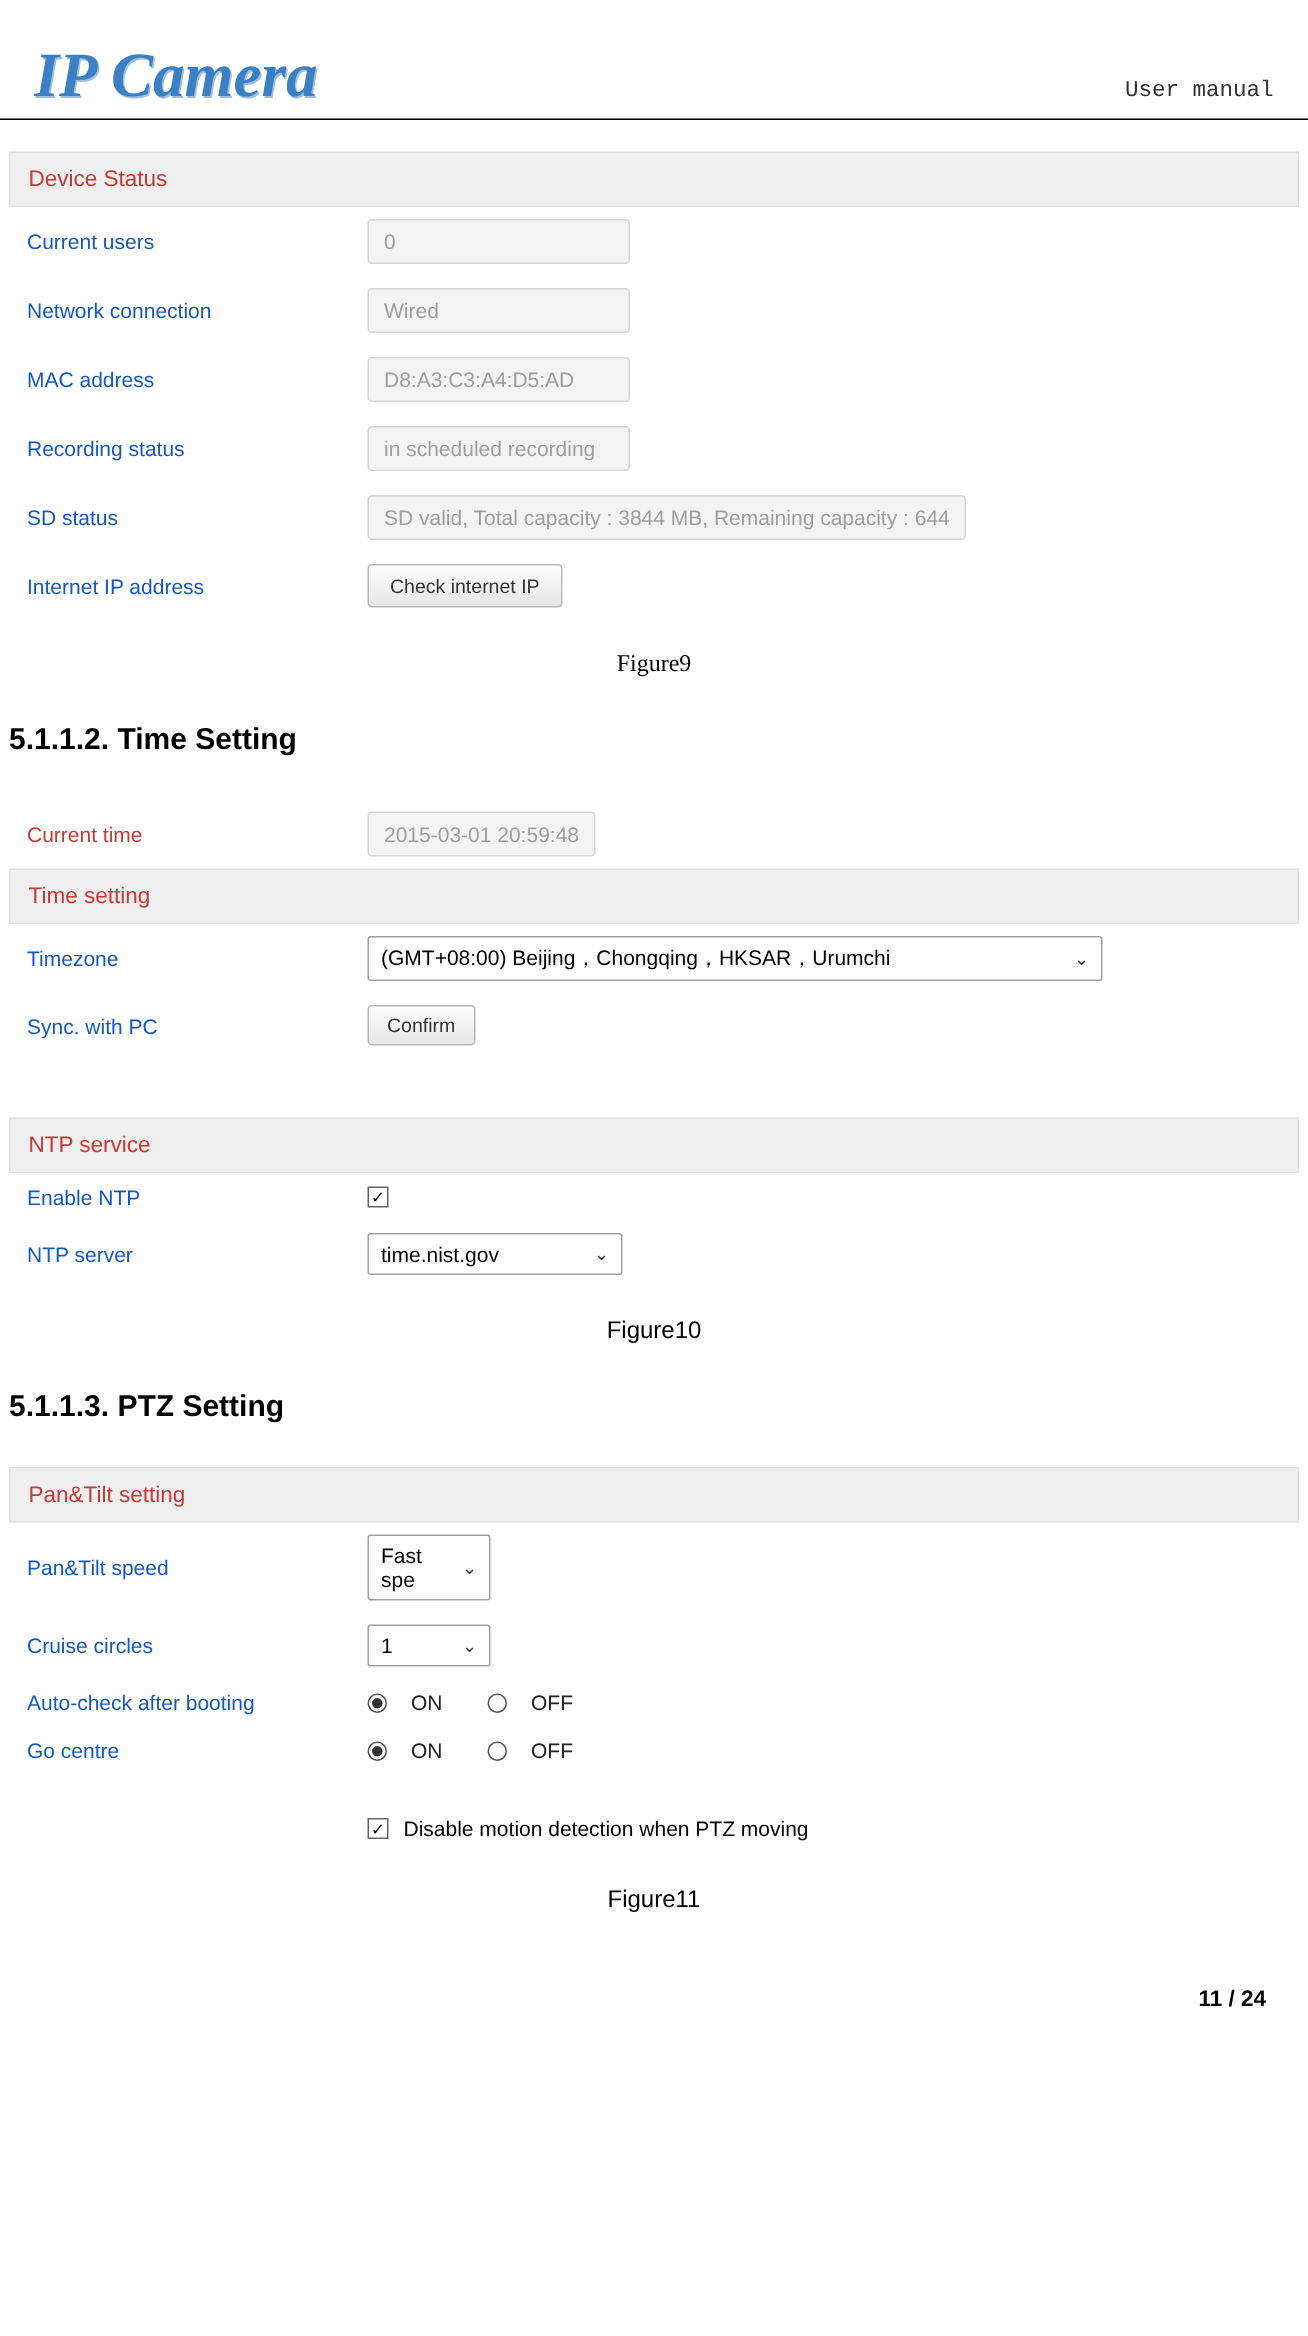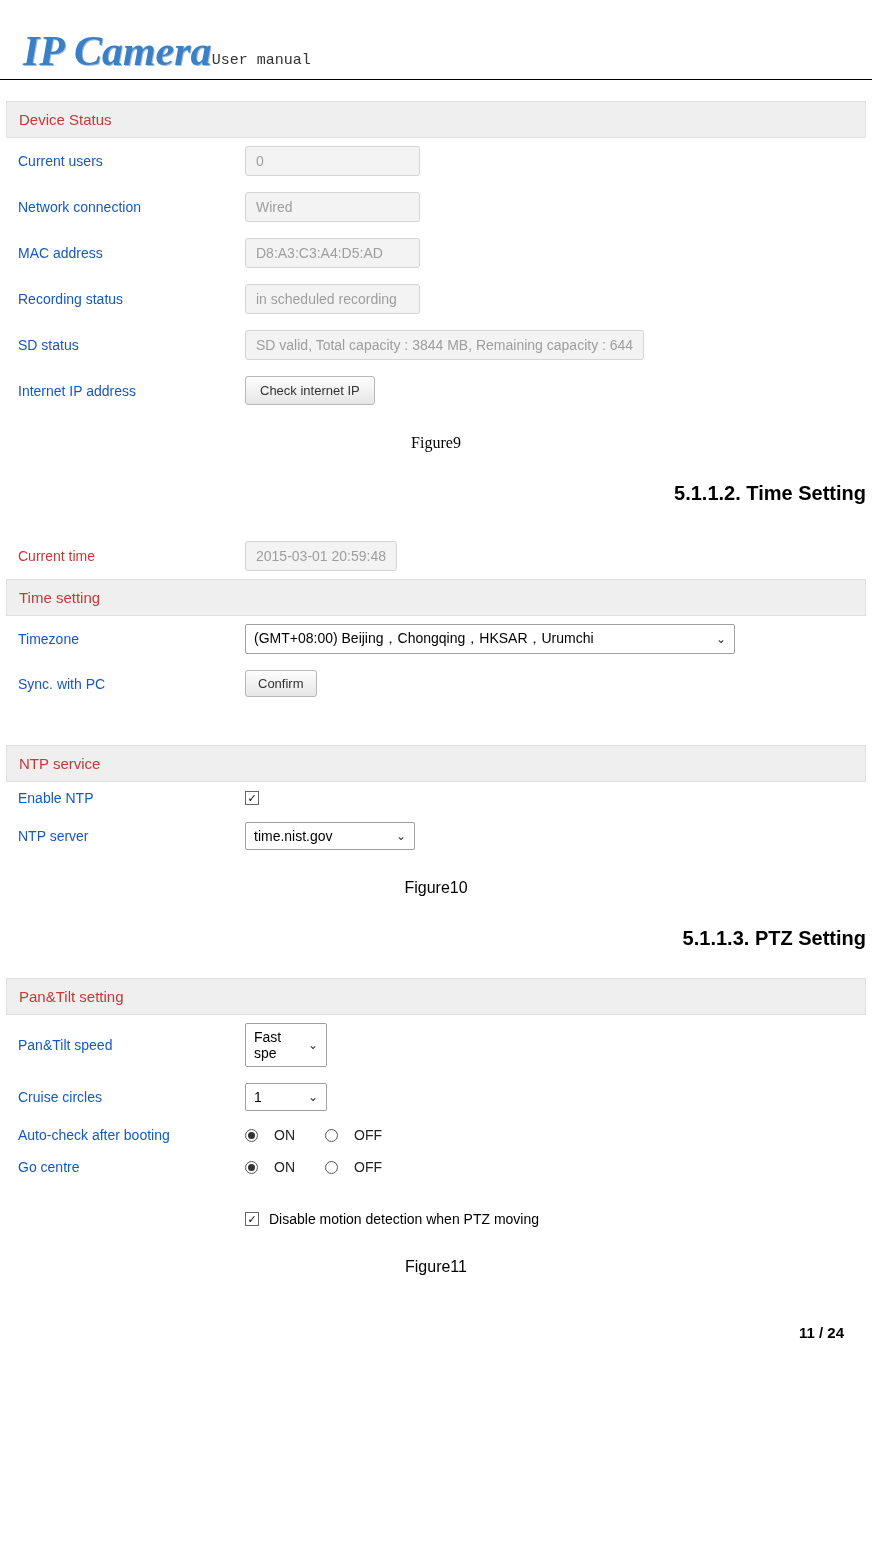--- a/index.html
+++ b/index.html
@@ -6,20 +6,21 @@
     body {
       font-family: Arial, sans-serif;
       background: #fff;
       width: 872px;
       margin: 0 auto;
       padding: 0;
       font-size: 14px;
     }
     .page-header {
       display: flex;
+      justify-content: space-between;
       align-items: flex-end;
       padding: 8px 23px 4px 23px;
       border-bottom: 1.5px solid #000;
       margin-bottom: 10px;
     }
     .logo {
       font-family: 'Brush Script MT', cursive;
       font-size: 42px;
       font-style: italic;
       font-weight: bold;
@@ -129,21 +130,20 @@
       margin: 18px 0 30px 0;
     }
     .caption-mono {
       font-family: Liberation Serif, serif;
       font-size: 16px;
     }
     .heading {
       font-size: 20px;
       font-weight: bold;
       margin: 28px 0 28px 0;
-      text-align: right;
     }
     .body-text {
       font-size: 16px;
       line-height: 2.2;
       margin: 20px 0 20px 0;
       text-align: justify;
       text-indent: 2em;
     }
     .page-footer {
       text-align: right;

